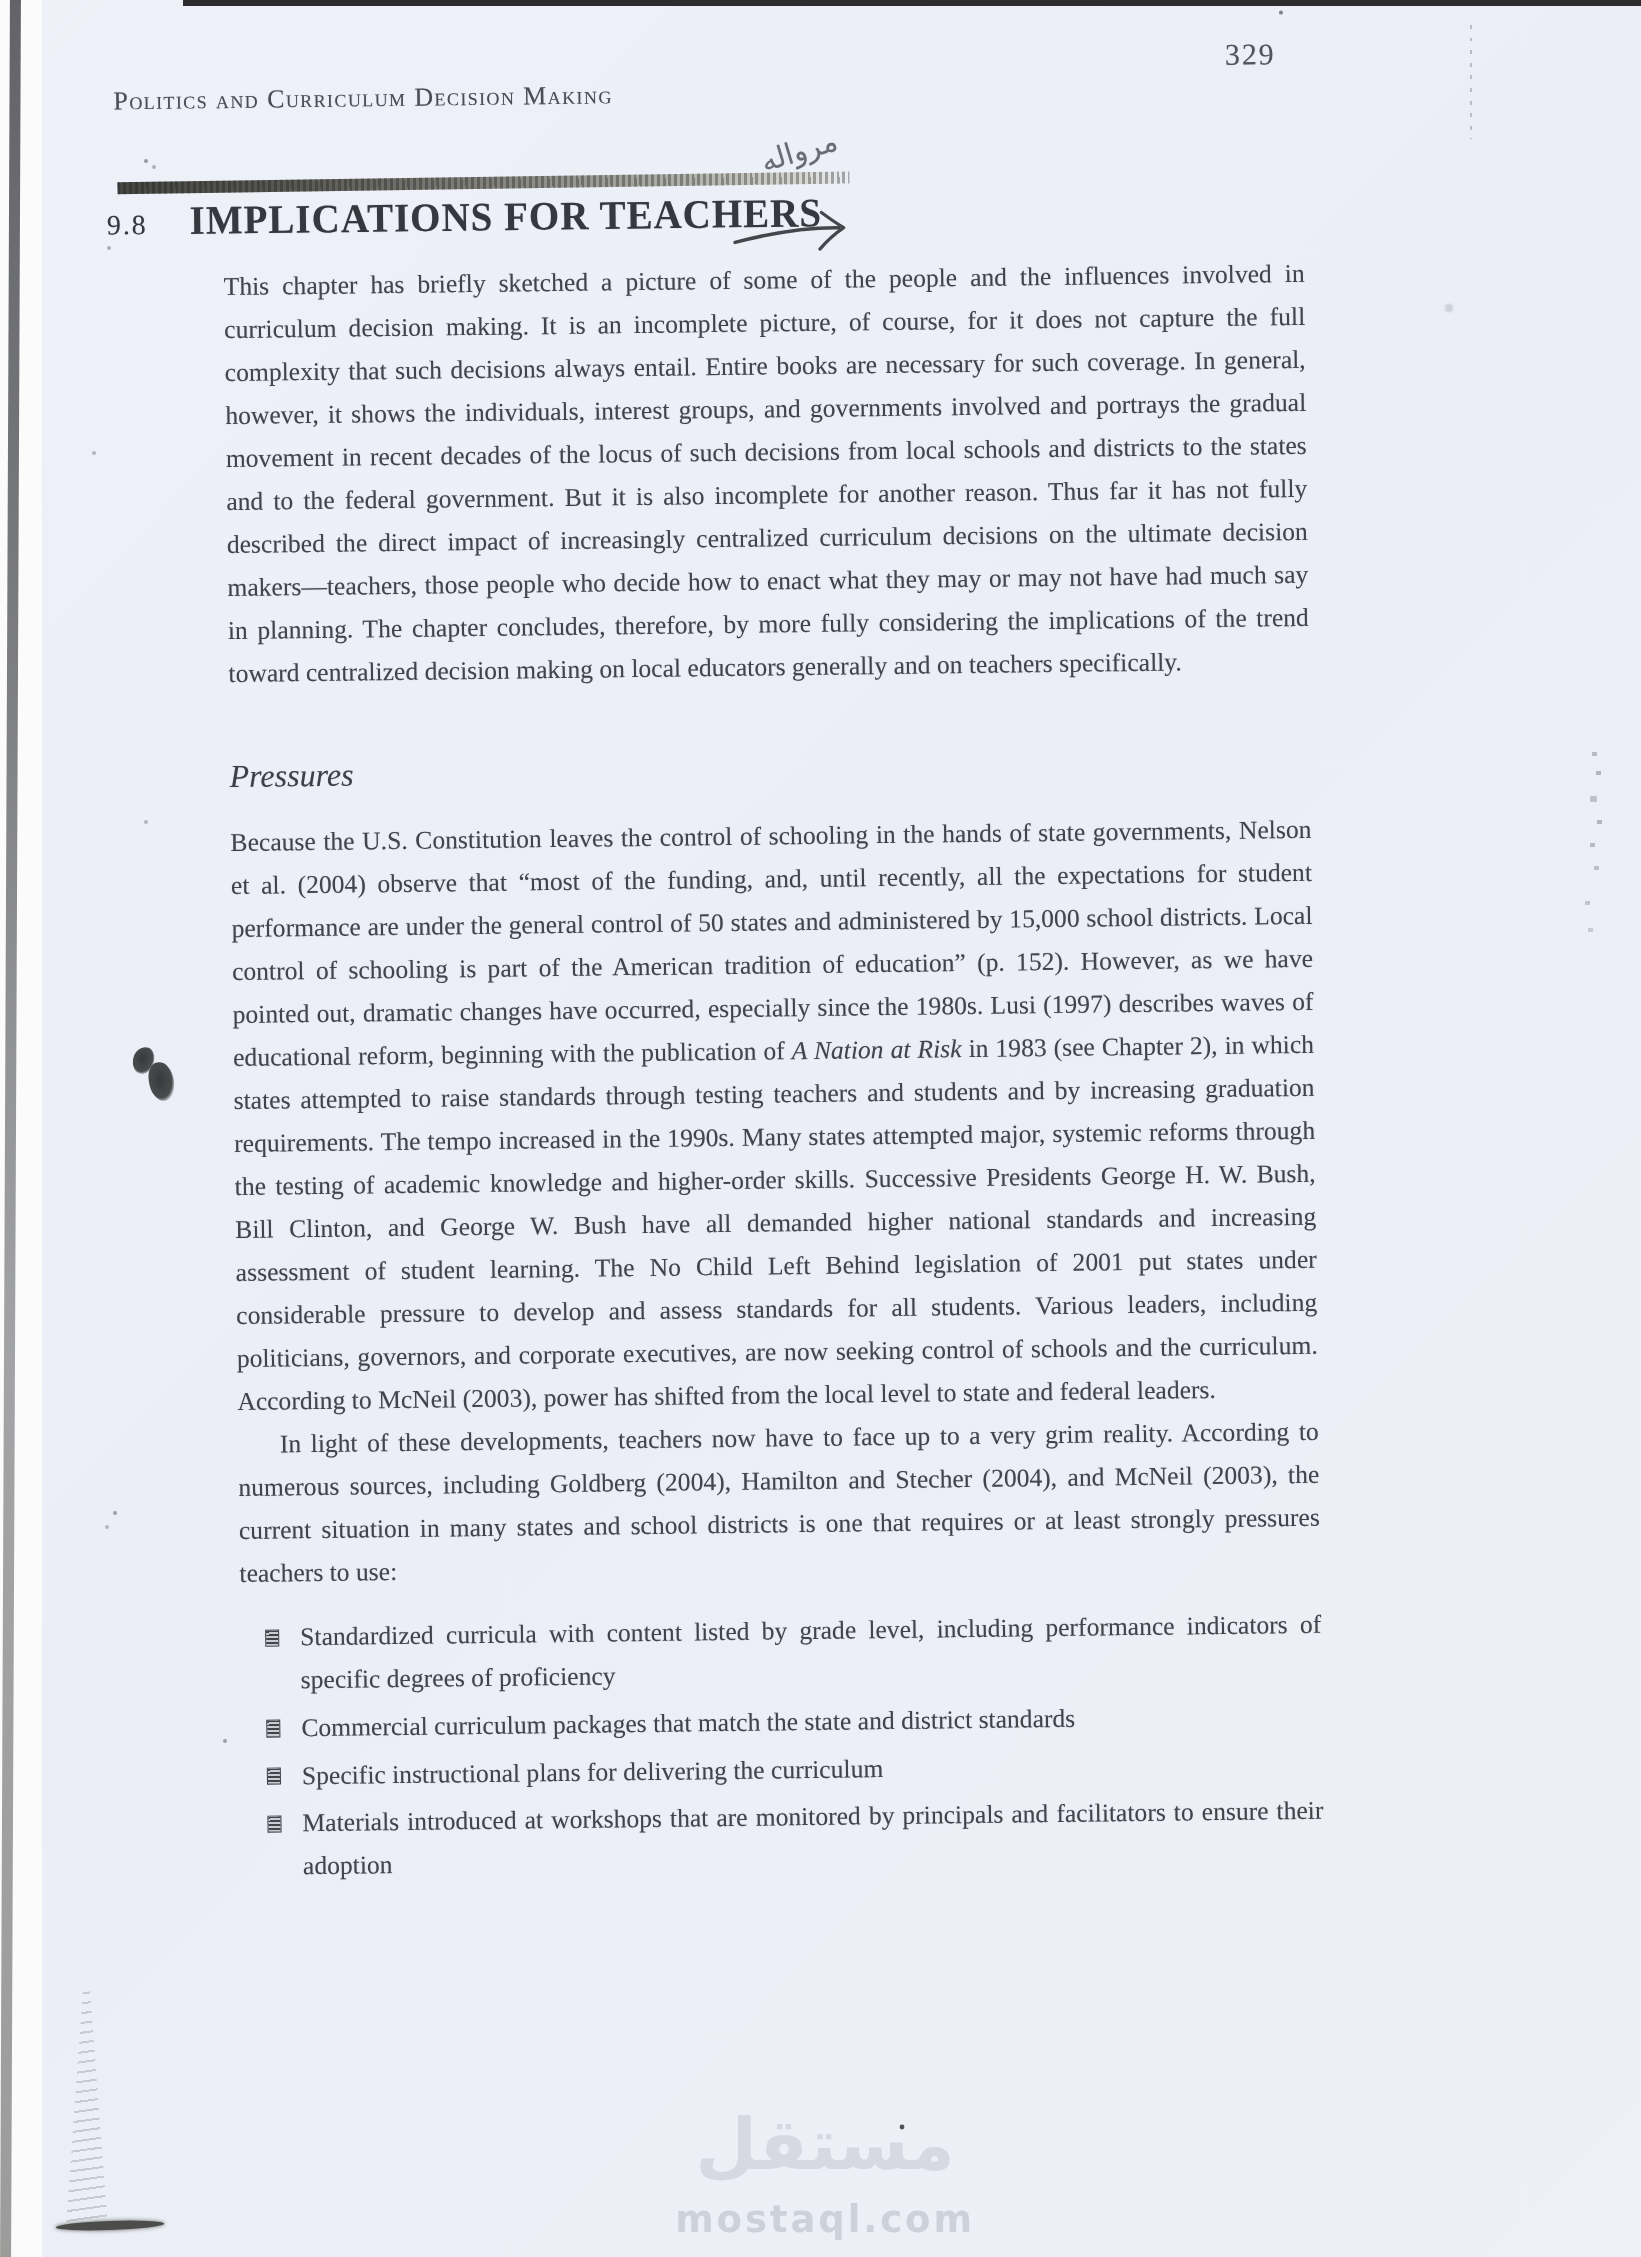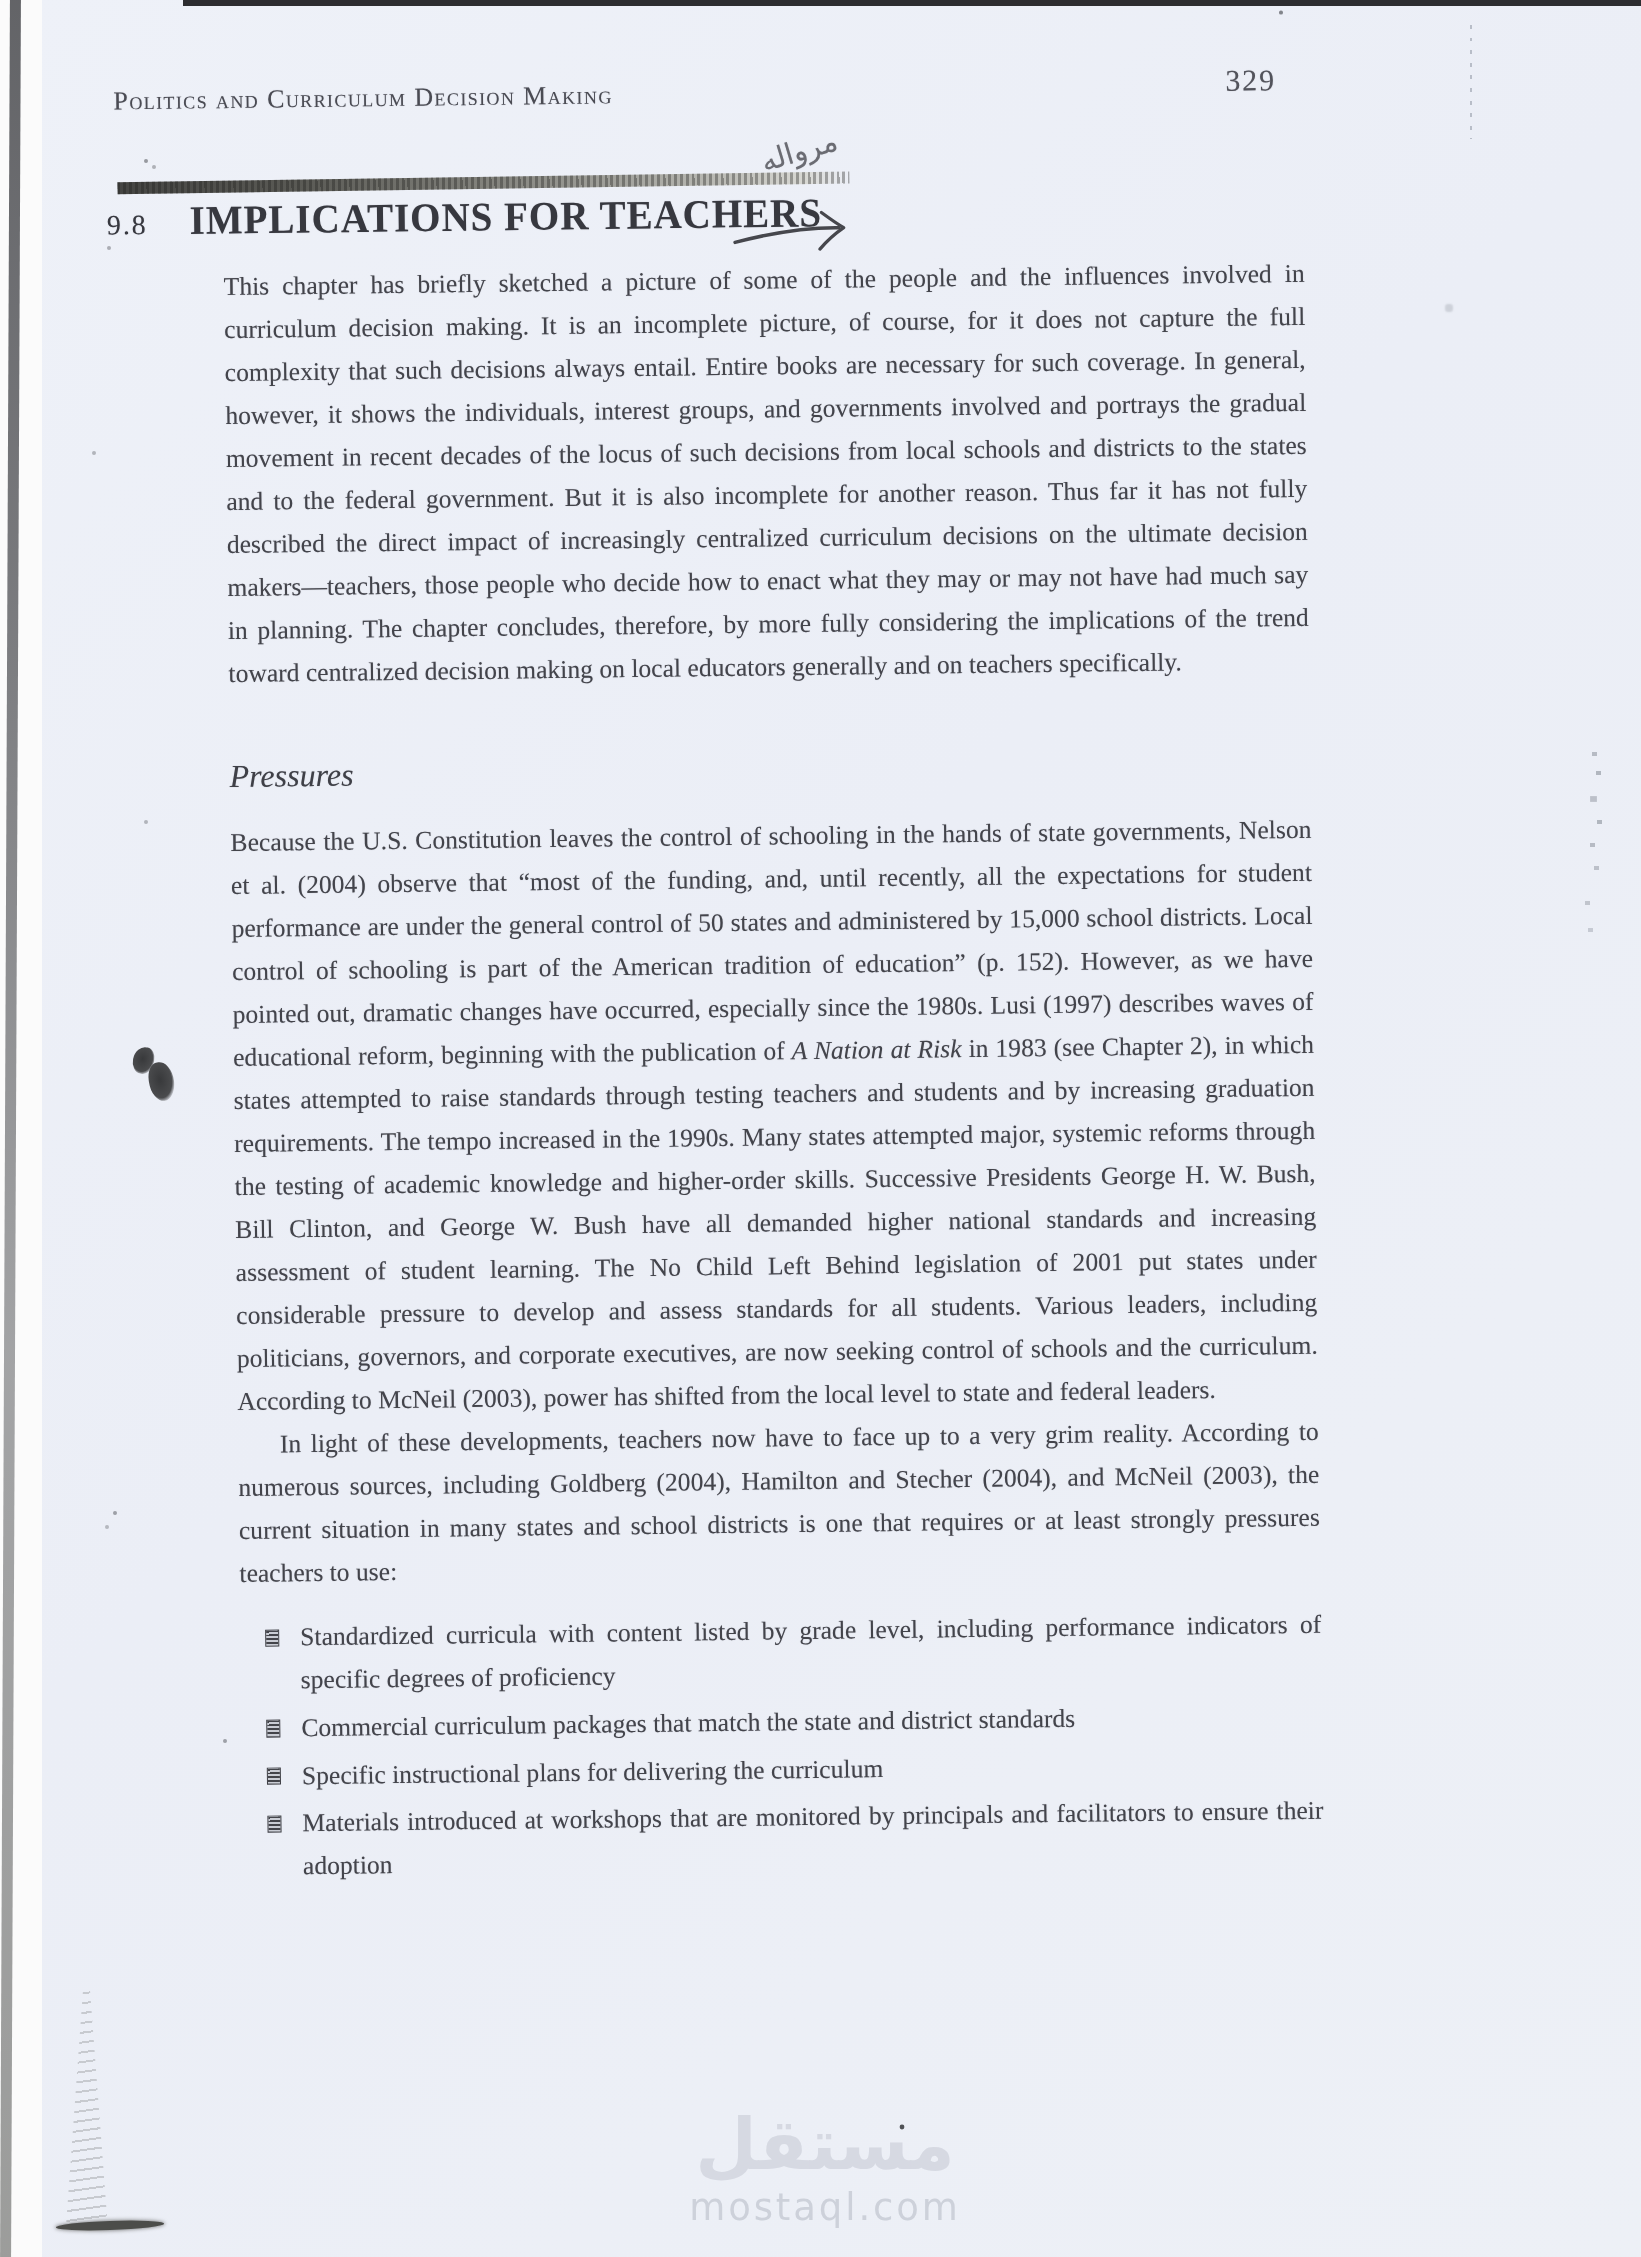--- a/index.html
+++ b/index.html
@@ -17,21 +17,21 @@
     transform:skewX(-0.25deg);opacity:.85;}
   .top-strip{position:absolute;left:183px;top:0;width:1458px;height:5.8px;background:#2d2d30;z-index:5;}
 
   
   #content{position:absolute;left:0;top:0;width:1641px;height:2257px;
     transform:rotate(-0.7deg);transform-origin:232px 966px;z-index:2;
     color:#45464d;text-shadow:0 0 1px rgba(70,70,82,.35);}
 
   .running-header{position:absolute;left:124px;top:85px;font-size:26px;
     font-variant:small-caps;letter-spacing:1.4px;color:#4a4b53;}
-  .page-number{position:absolute;left:1236px;top:76px;font-size:30px;color:#52535b;letter-spacing:1.9px;}
+  .page-number{position:absolute;left:1236px;top:50px;font-size:30px;color:#52535b;letter-spacing:1.9px;}
 
   .rule{position:absolute;left:127px;top:180px;width:732px;height:11.6px;
     background:
       repeating-linear-gradient(90deg,rgba(30,30,28,.35) 0 2.9px,rgba(30,30,28,0) 2.9px 5.8px),
       linear-gradient(90deg,#454543 0%,#5a5a55 25%,#8a8a84 55%,#b6b6b0 80%,#d8d8d3 94%,rgba(216,216,211,0) 100%);
     transform:rotate(-0.15deg);}
 
   .heading-row{position:absolute;left:116px;top:197px;white-space:nowrap;color:#37383f;}
   .section-number{display:inline-block;font-size:28px;letter-spacing:1.9px;margin-right:42px;font-weight:500;}
   .section-title{display:inline-block;font-size:39px;font-weight:600;letter-spacing:1px;transform:scaleY(1.04);}
@@ -49,21 +49,21 @@
 
   ul.pressure-list{list-style:none;margin:21px 0 0 0;padding:0 0 0 25px;}
   ul.pressure-list li{position:relative;padding-left:35px;margin-bottom:4.8px;}
   .bullet-sq{position:absolute;left:0;top:13.5px;width:11.6px;height:15.4px;
     border:1px solid #3d3e44;
     background:repeating-linear-gradient(180deg,#43444a 0 1.9px,#c9ccd4 1.9px 3.9px);}
 
   
   .watermark{position:absolute;left:579px;top:2107px;width:492px;text-align:center;z-index:1;}
   .wm-arabic{font-family:"DejaVu Sans",sans-serif;font-weight:bold;font-size:71px;line-height:75px;color:#d6d9e2;}
-  .wm-domain{font-family:"DejaVu Sans",sans-serif;font-weight:normal;font-size:37px;letter-spacing:2.9px;color:#cdd1da;margin-top:4px;}
+  .wm-domain{font-family:"DejaVu Sans",sans-serif;font-weight:bold;font-size:37px;letter-spacing:2.9px;color:#cdd1da;margin-top:16px;}
 
   
   .artifacts{position:absolute;inset:0;z-index:3;pointer-events:none;}
   .blob{position:absolute;background:radial-gradient(ellipse at 45% 45%,#38393b 0%,#4a4b4d 60%,rgba(74,75,77,0) 78%);}
   .blob1{left:133px;top:1047px;width:21px;height:27px;border-radius:55% 45% 50% 50%;transform:rotate(12deg);}
   .blob2{left:149px;top:1062px;width:25px;height:39px;border-radius:45% 55% 50% 55%;transform:rotate(-8deg);}
   .streak{position:absolute;left:66px;top:1987px;width:41px;height:239px;
     background:repeating-linear-gradient(172deg,rgba(70,72,70,0) 0 7.7px,rgba(70,72,70,.22) 7.7px 9.7px);
     clip-path:polygon(42% 0,58% 0,100% 96%,0 100%);}
   .streak-base{position:absolute;left:56px;top:2221px;width:108px;height:8.7px;background:#4c4d4a;

